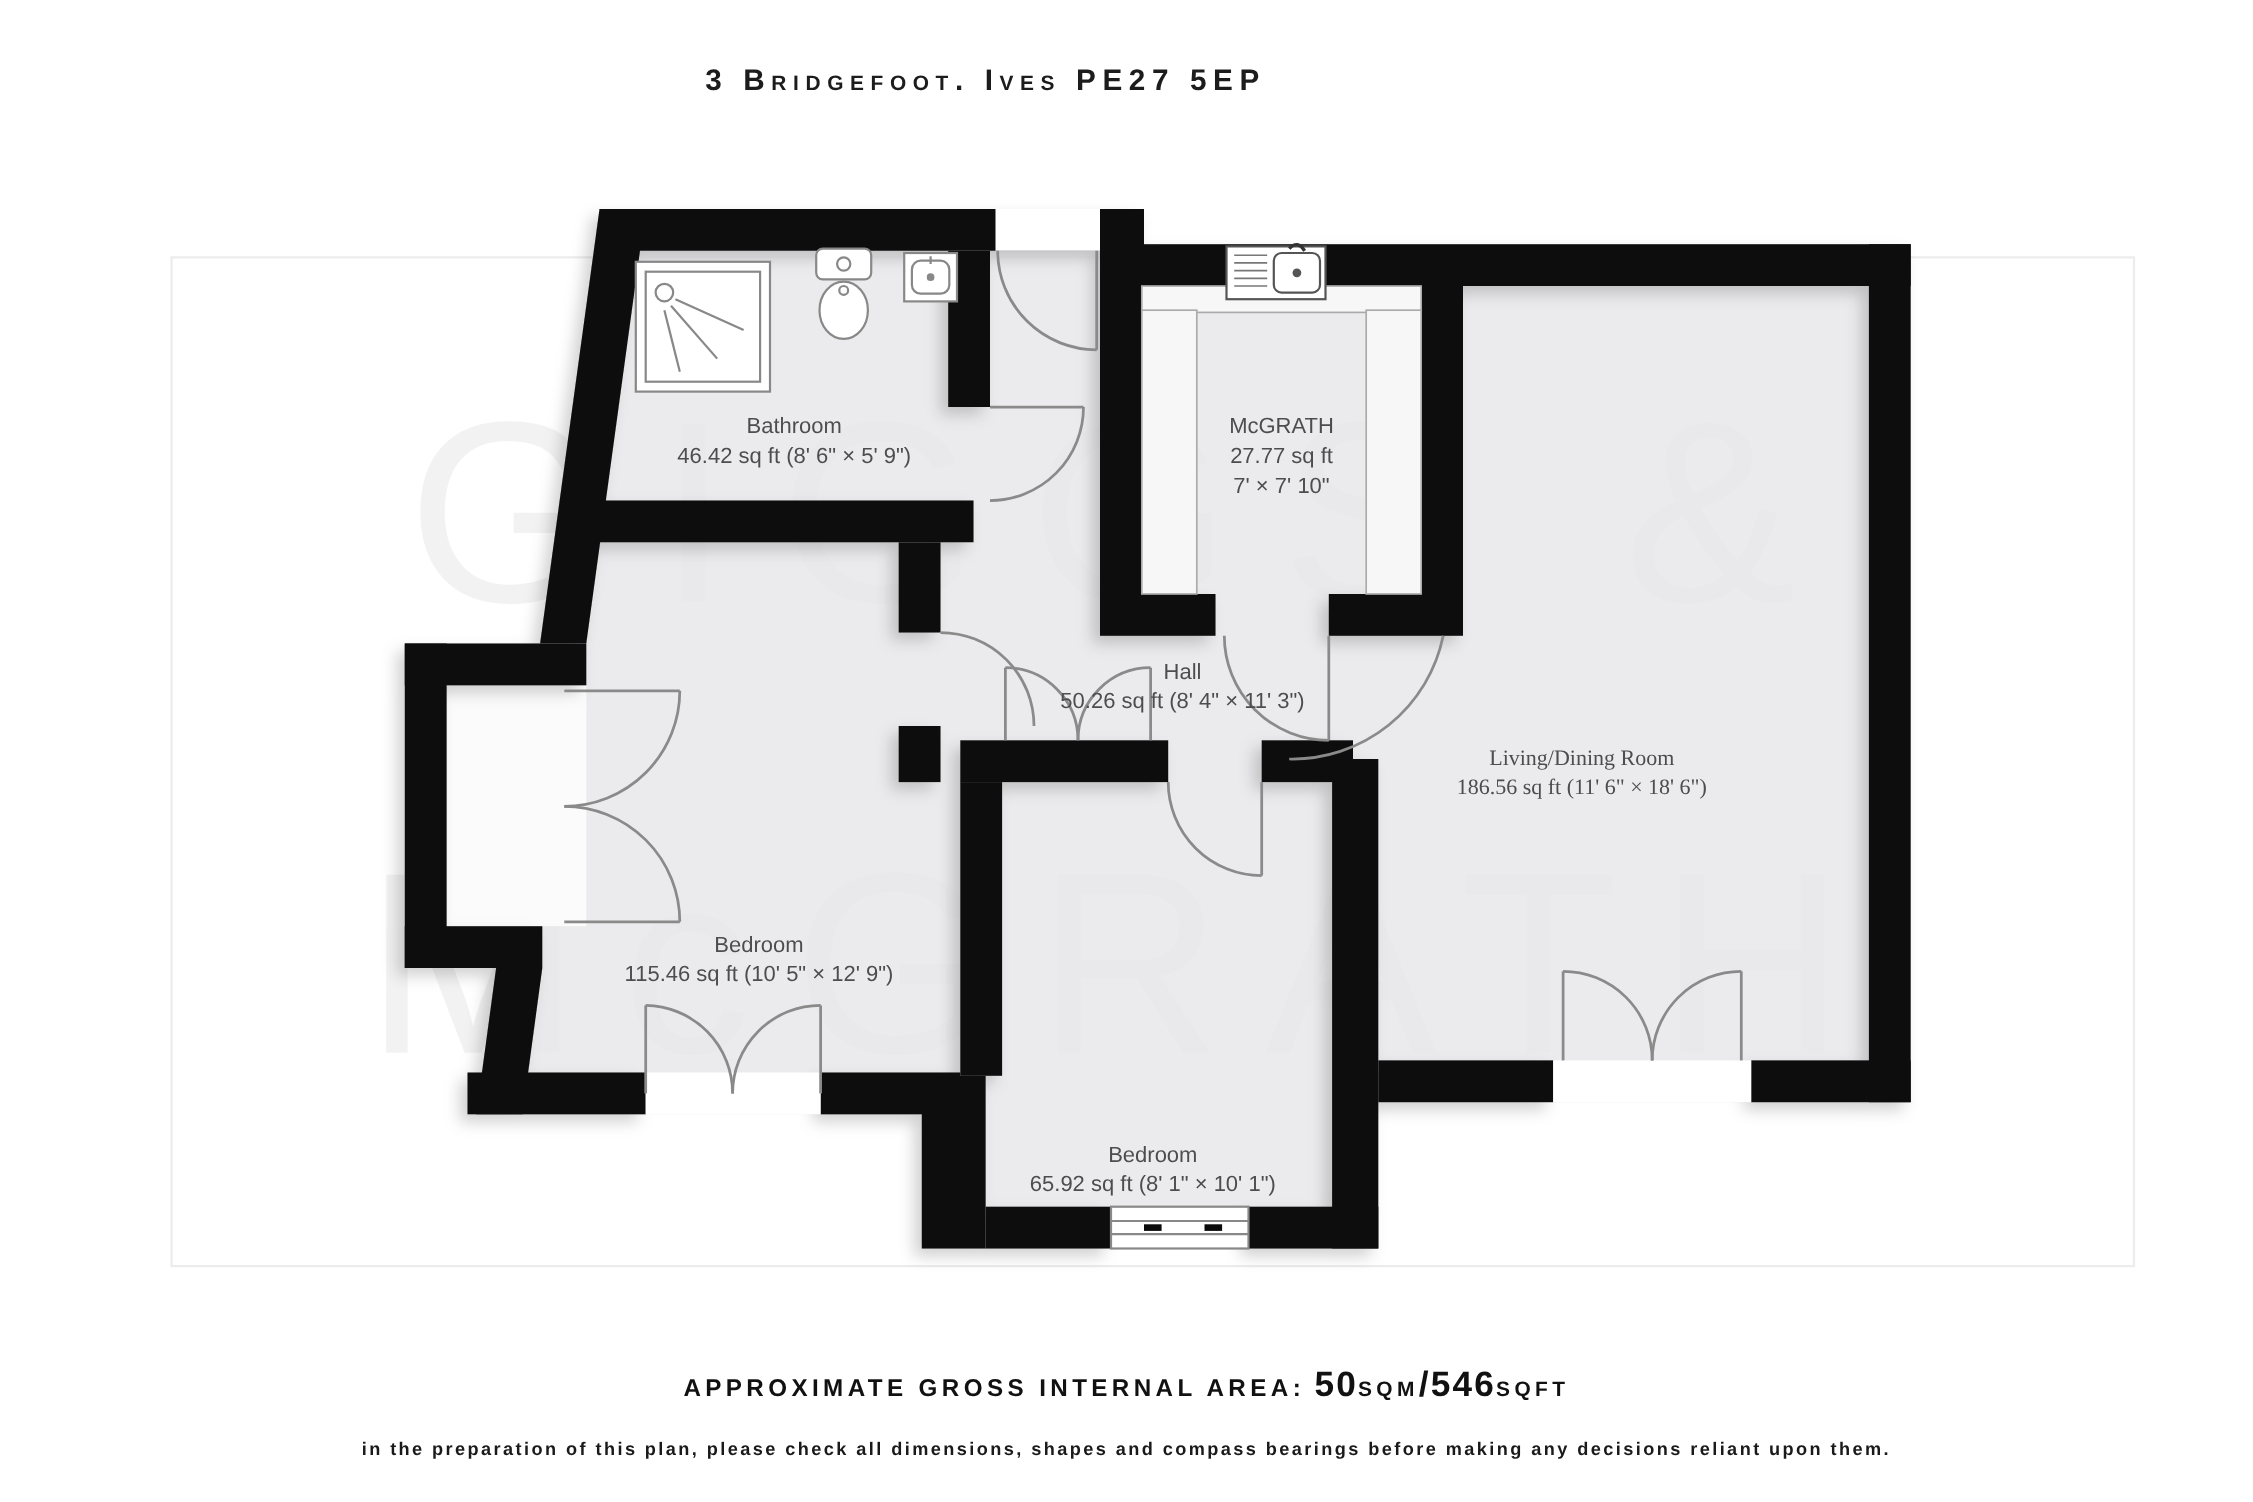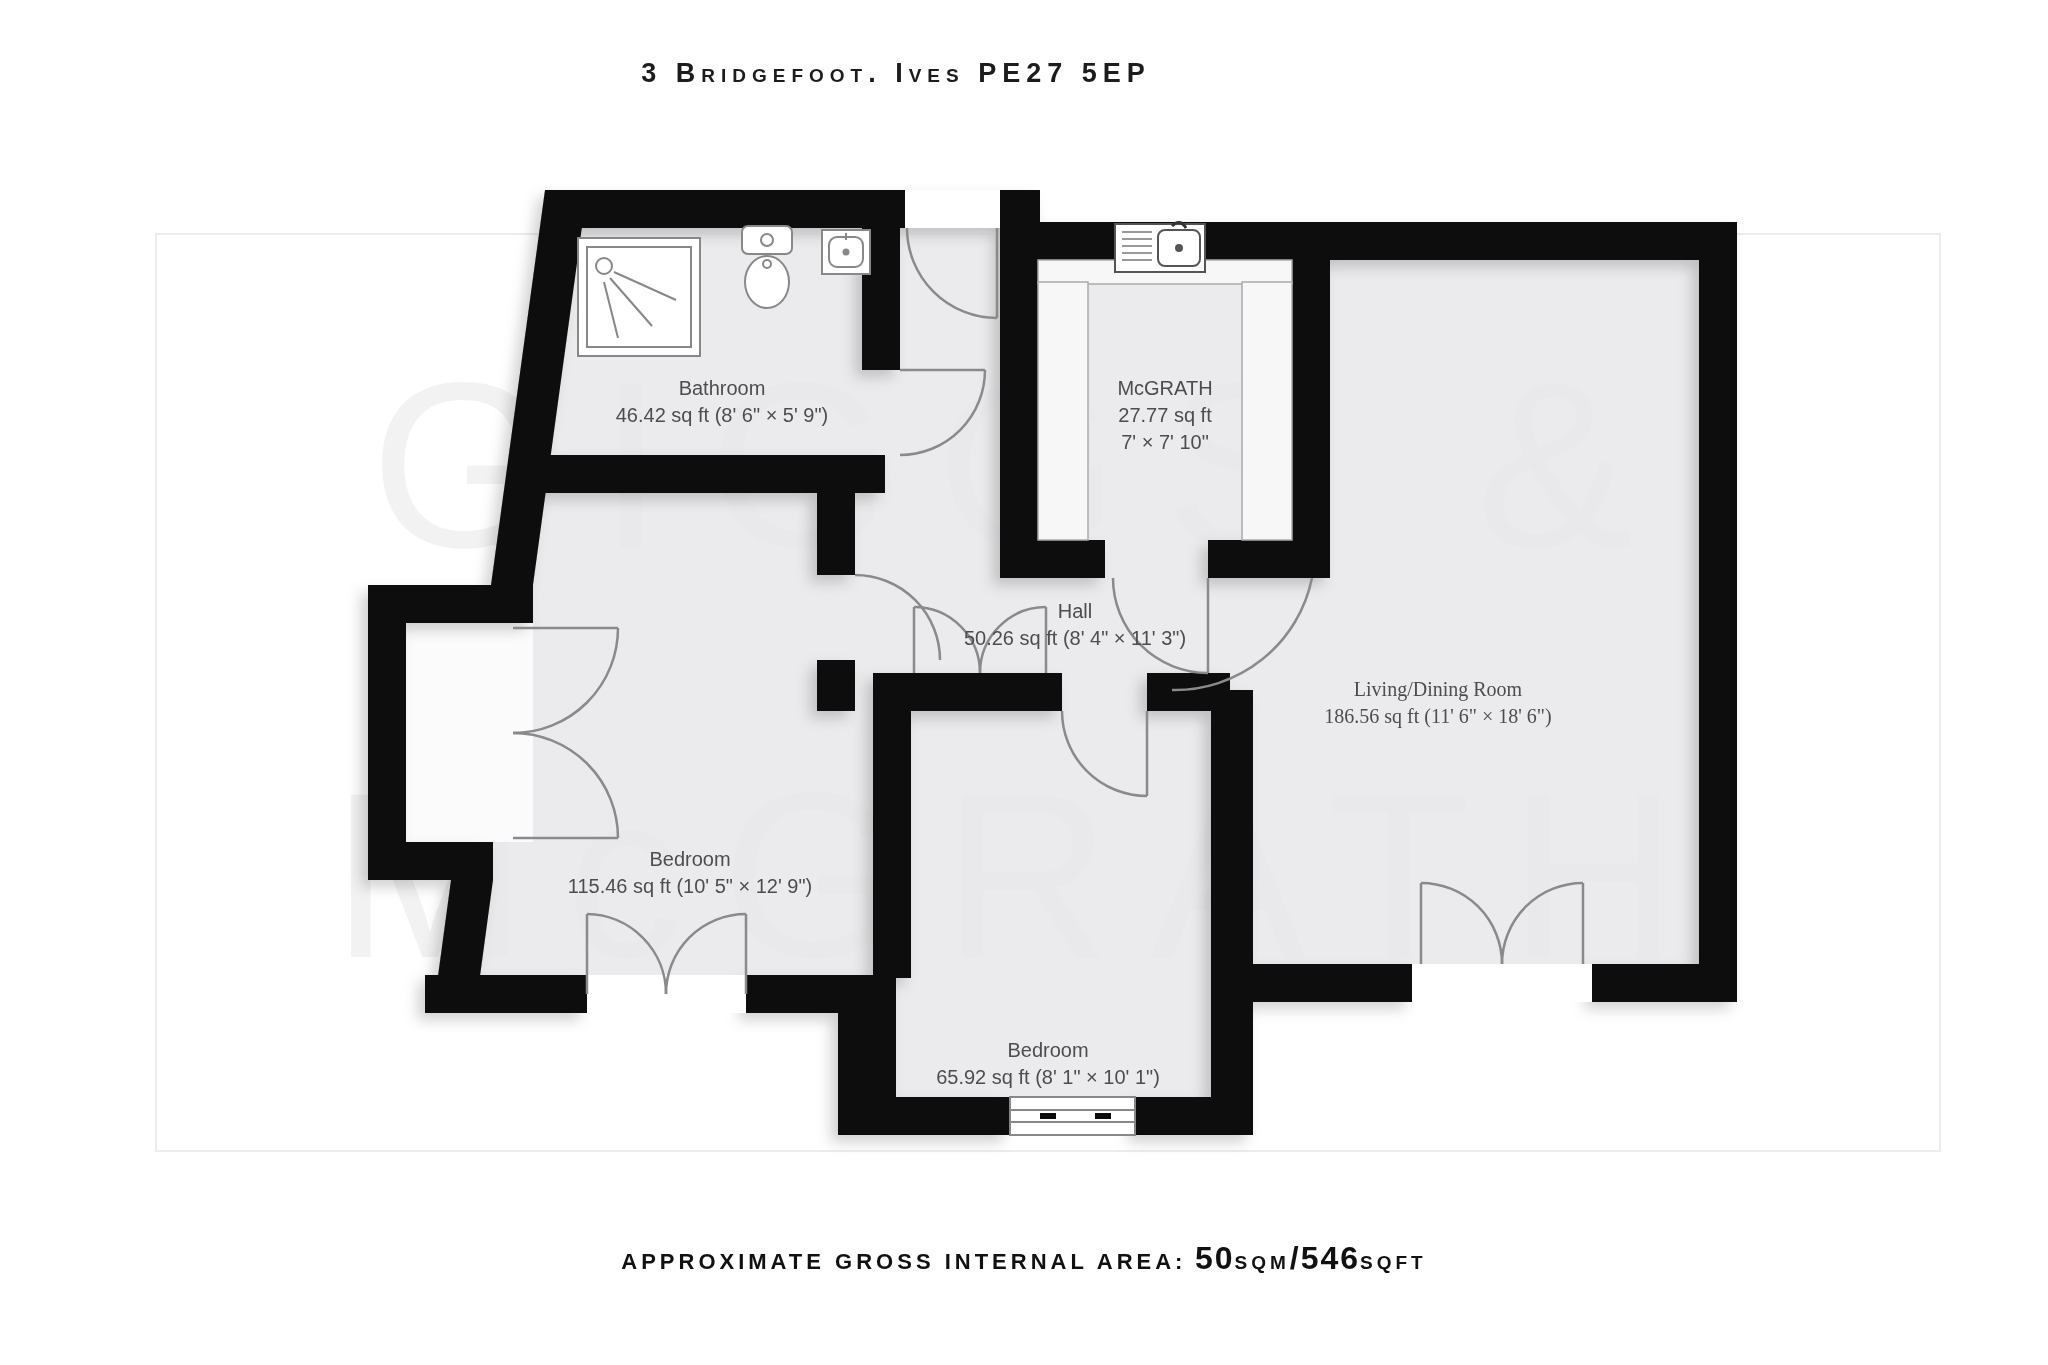--- a/index.html
+++ b/index.html
@@ -221,13 +221,14 @@
   <div>Bedroom</div>
   <div>65.92 sq ft (8' 1" × 10' 1")</div>
 </div>
 
 <div class="footer-area">
   <span class="lbl">APPROXIMATE GROSS INTERNAL AREA:</span>
   <span class="big">50</span><span class="unit">SQM</span><span class="big">/</span><span class="big">546</span><span class="unit">SQFT</span>
 </div>
 
 <div class="disclaimer">
+  <div>in the preparation of this plan, please check all dimensions, shapes and compass bearings before making any decisions reliant upon them.</div>
 </div>
 
 </body></html>

